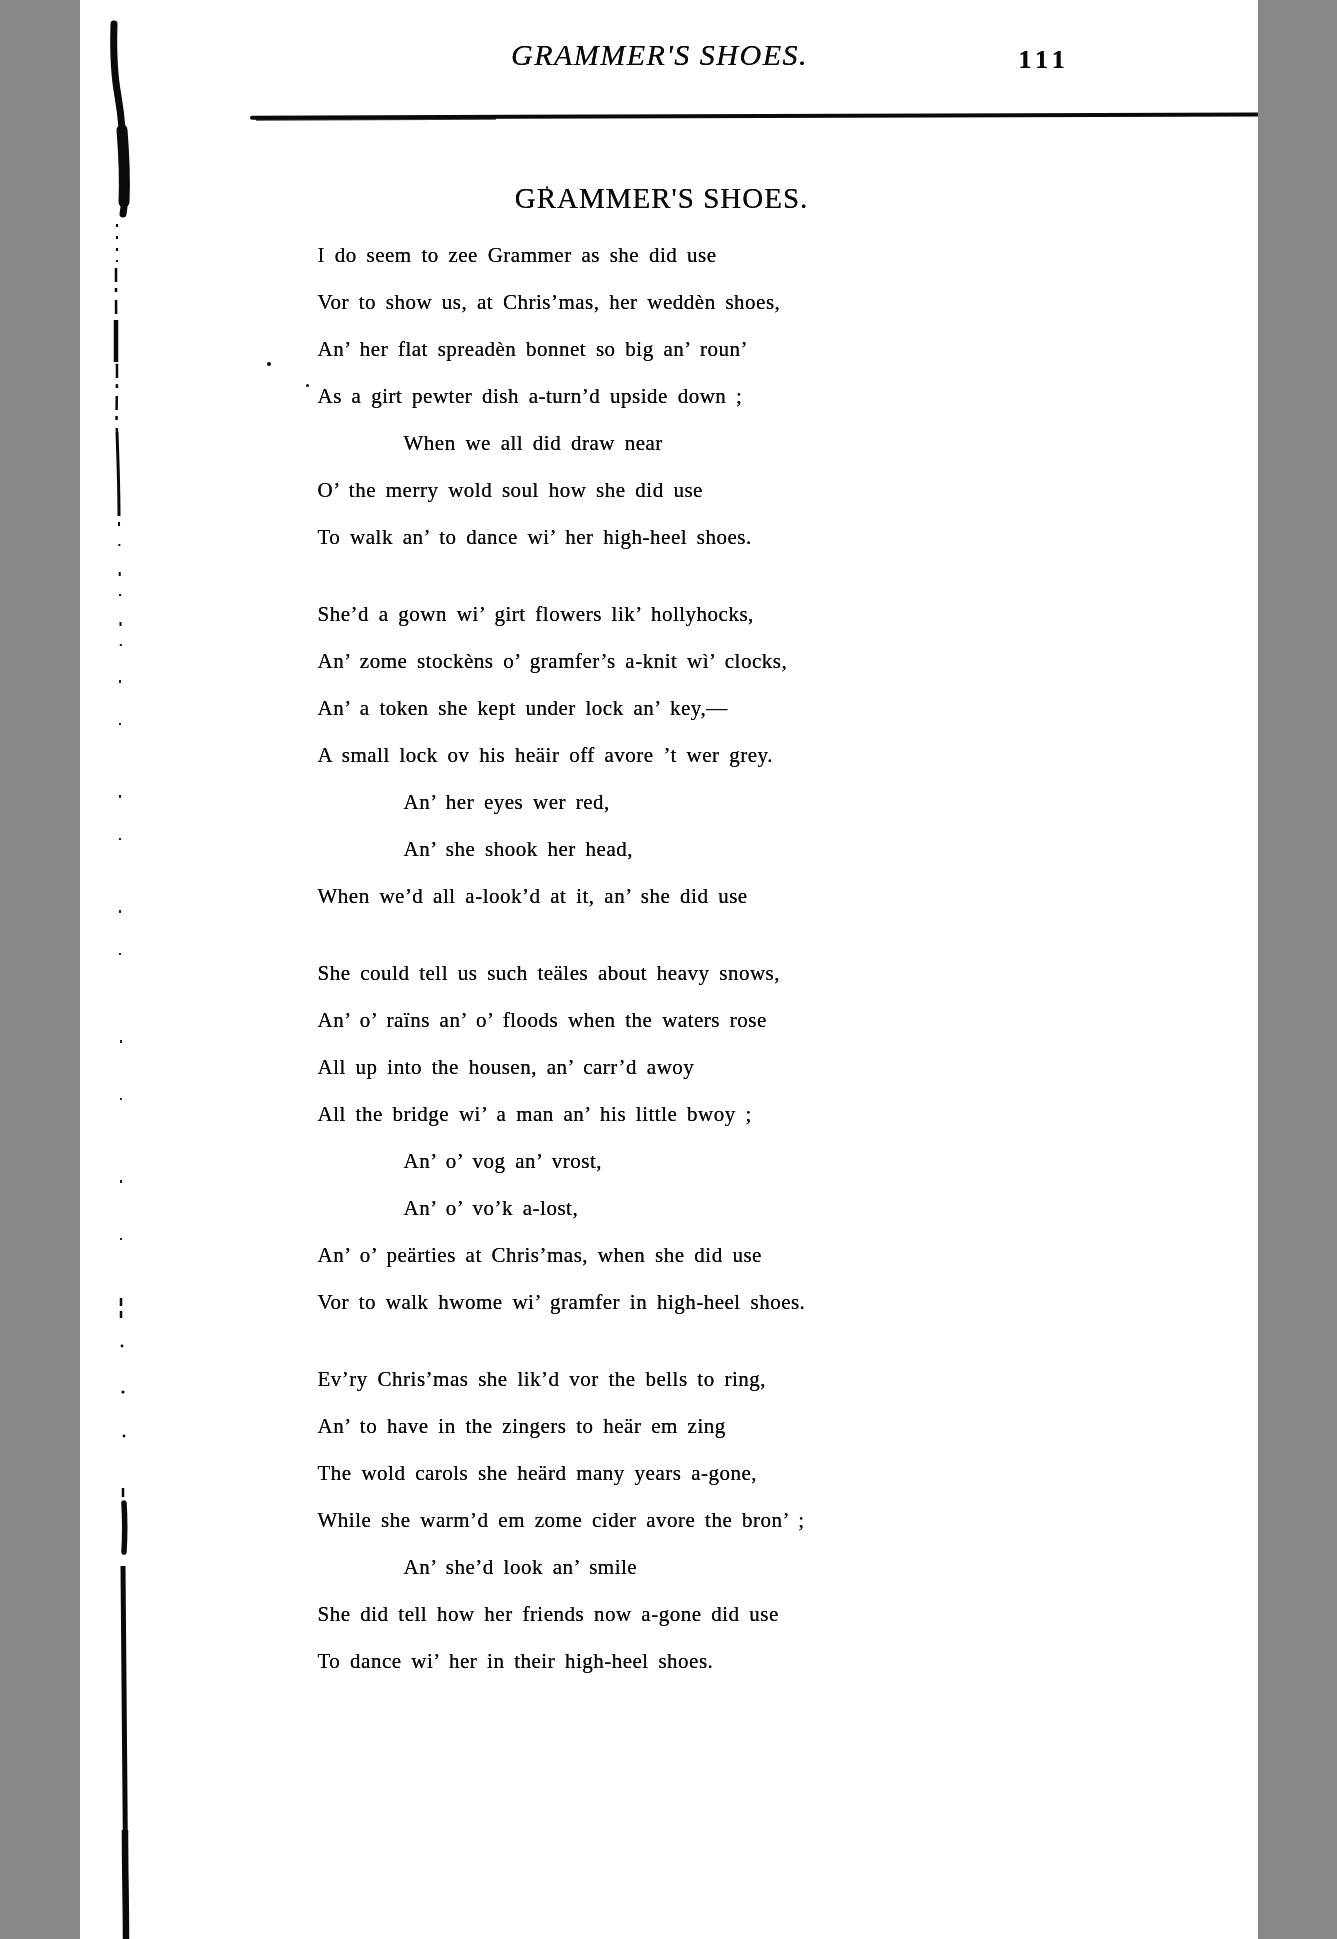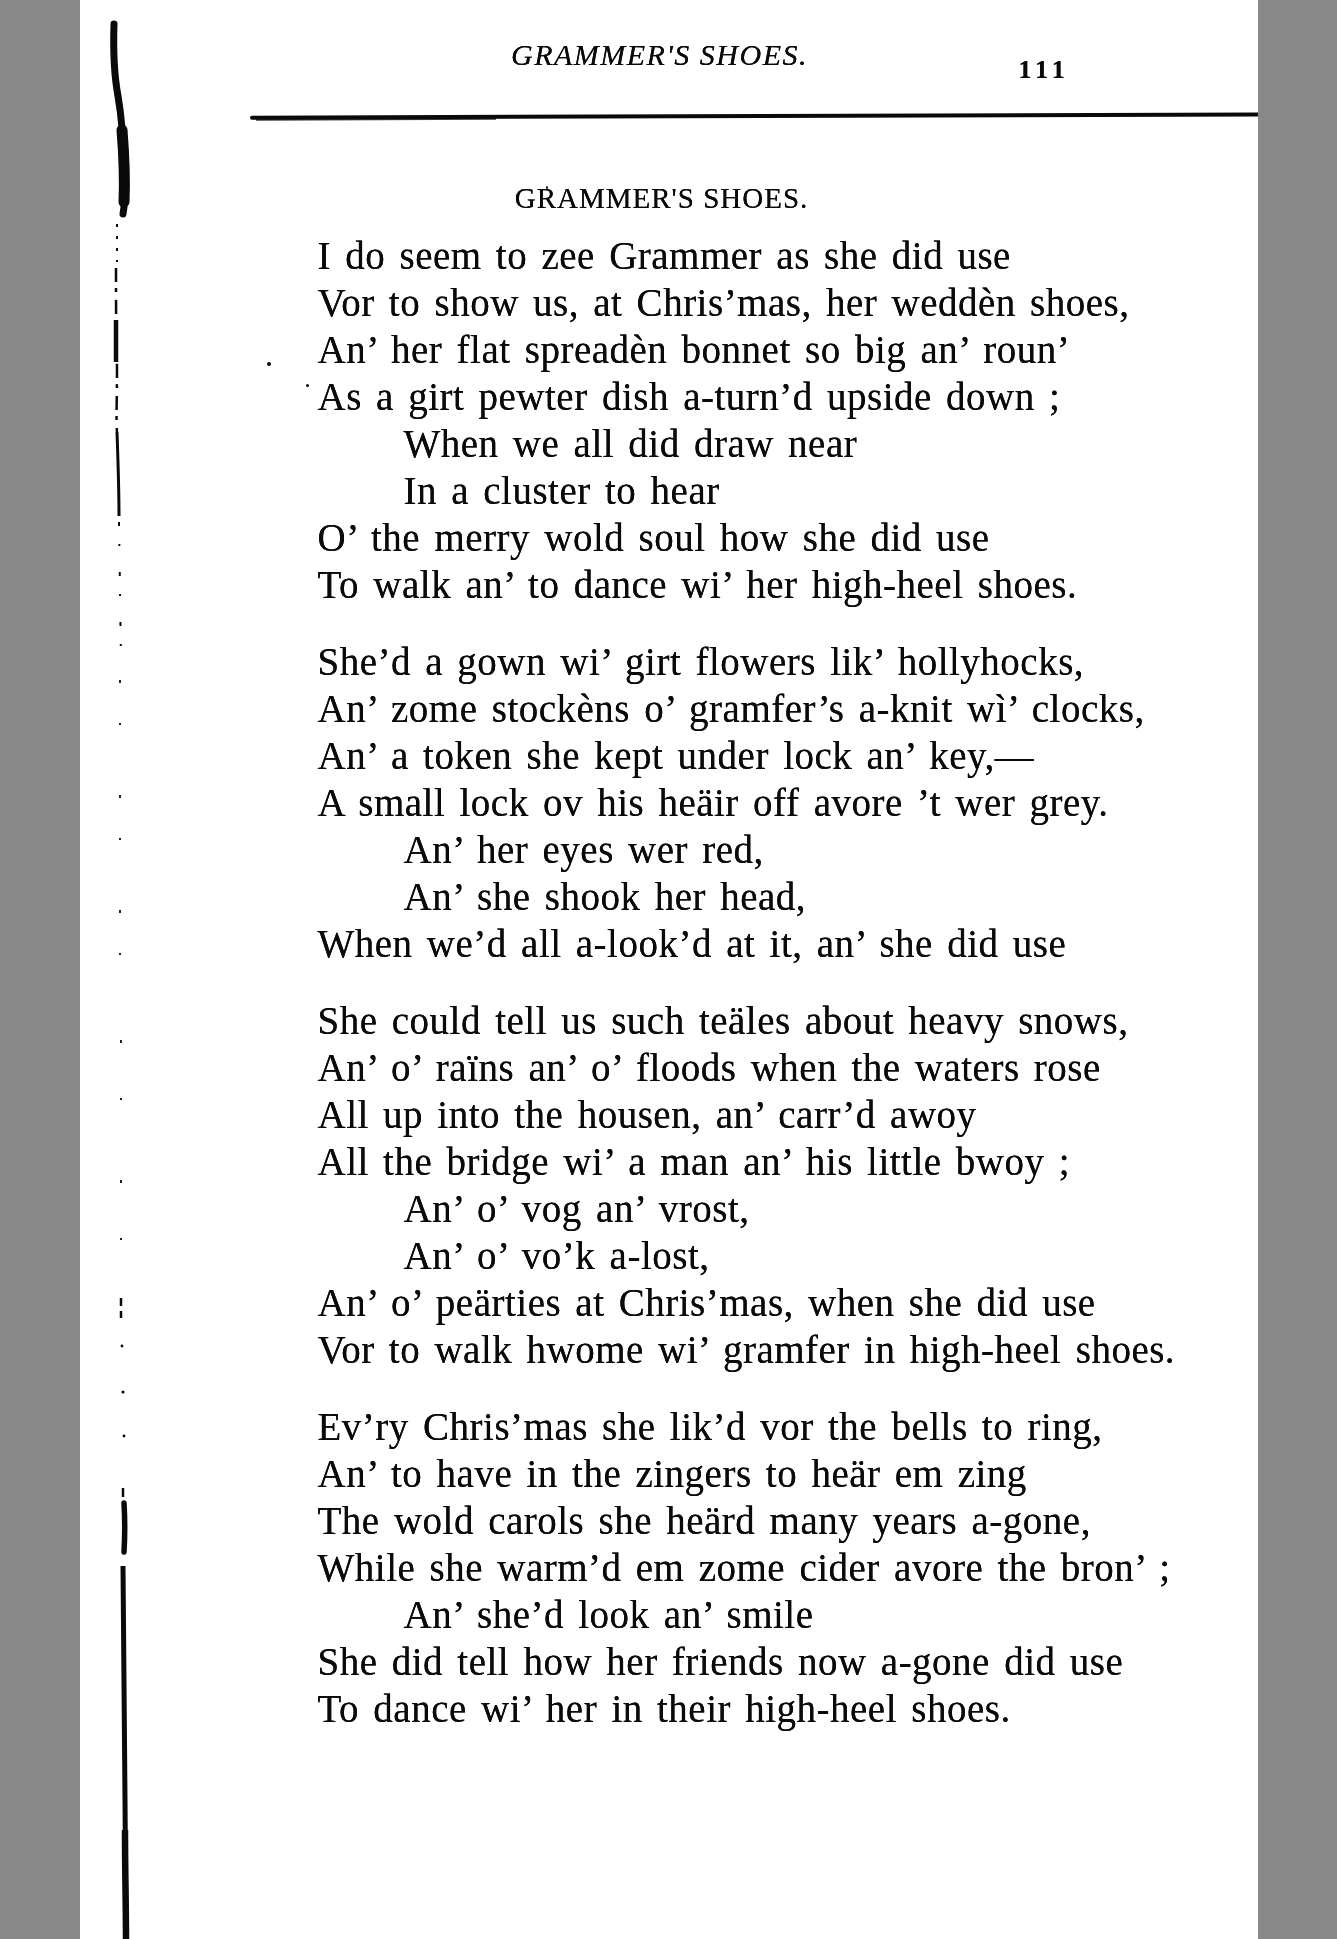--- a/index.html
+++ b/index.html
@@ -15,21 +15,21 @@
   }
   
   .running-title {
     position:absolute; left:407px; top:38px; width:346px;
     text-align:center;
     font-style:italic; font-size:30px; letter-spacing:1.5px;
     white-space:nowrap;
     text-shadow:0 0 0.5px var(--ink);
   }
   .page-number {
-    position:absolute; left:939px; top:55px;
+    position:absolute; left:939px; top:45px;
     font-size:26px; font-weight:bold; letter-spacing:5px;
     text-shadow:0 0 0.5px var(--ink);
   }
   .header-rule {
     position:absolute; left:170px; top:114px; width:1048px; height:4px;
     background:var(--ink);
     transform:rotate(-0.18deg);
     border-radius:2px;
   }
   .header-rule:after {
@@ -39,21 +39,21 @@
   
   .poem-title {
     position:absolute; left:412px; top:182px; width:340px;
     text-align:center;
     font-size:29px; letter-spacing:1px;
     white-space:nowrap;
     text-shadow:0 0 0.5px var(--ink);
   }
   .poem {
     position:absolute; left:238px; top:232px;
-    font-size:39px;
+    font-size:21px;
     letter-spacing:0.5px; word-spacing:4px;
     text-shadow:0 0 0.6px var(--ink);
   }
   .stanza { margin:0 0 30px 0; }
   .line { height:47px; line-height:47px; white-space:nowrap; }
   .line.indent { padding-left:86px; }
   
   .binding { position:absolute; left:0; top:0; }
   
   .speck { position:absolute; background:var(--ink); border-radius:50%; }
@@ -92,21 +92,20 @@
   <div class="header-rule"></div>
 
   <div class="poem-title">GRAMMER'S SHOES.</div>
   <div class="poem" id="poem">
       <div class="stanza">
         <div class="line">I do seem to zee Grammer as she did use</div>
         <div class="line">Vor to show us, at Chris’mas, her weddèn shoes,</div>
         <div class="line">An’ her flat spreadèn bonnet so big an’ roun’</div>
         <div class="line">As a girt pewter dish a-turn’d upside down ;</div>
         <div class="line indent">When we all did draw near</div>
-        <div class="line indent">In a cluster to hear</div>
         <div class="line">O’ the merry wold soul how she did use</div>
         <div class="line">To walk an’ to dance wi’ her high-heel shoes.</div>
       </div>
       <div class="stanza">
         <div class="line">She’d a gown wi’ girt flowers lik’ hollyhocks,</div>
         <div class="line">An’ zome stockèns o’ gramfer’s a-knit wì’ clocks,</div>
         <div class="line">An’ a token she kept under lock an’ key,—</div>
         <div class="line">A small lock ov his heäir off avore ’t wer grey.</div>
         <div class="line indent">An’ her eyes wer red,</div>
         <div class="line indent">An’ she shook her head,</div>

